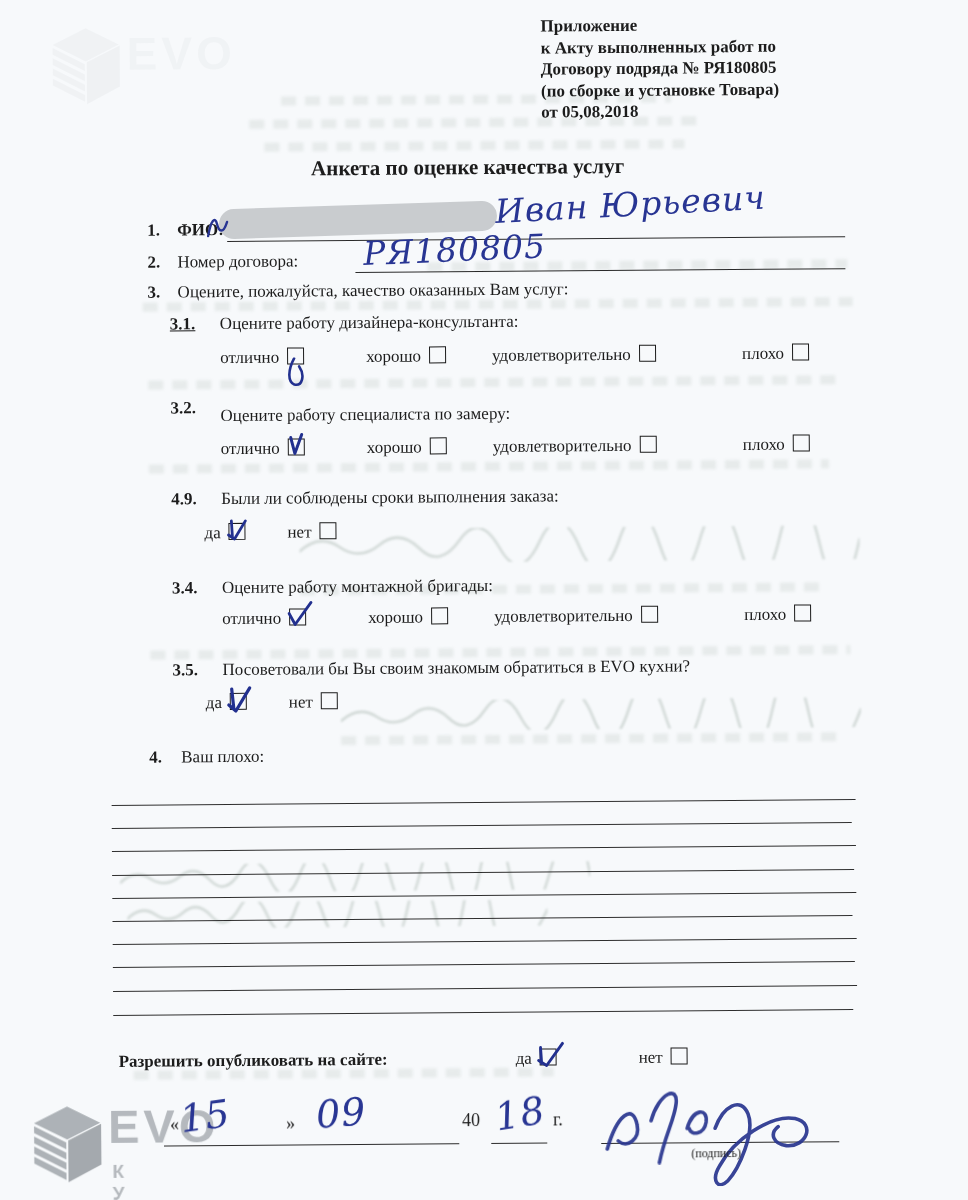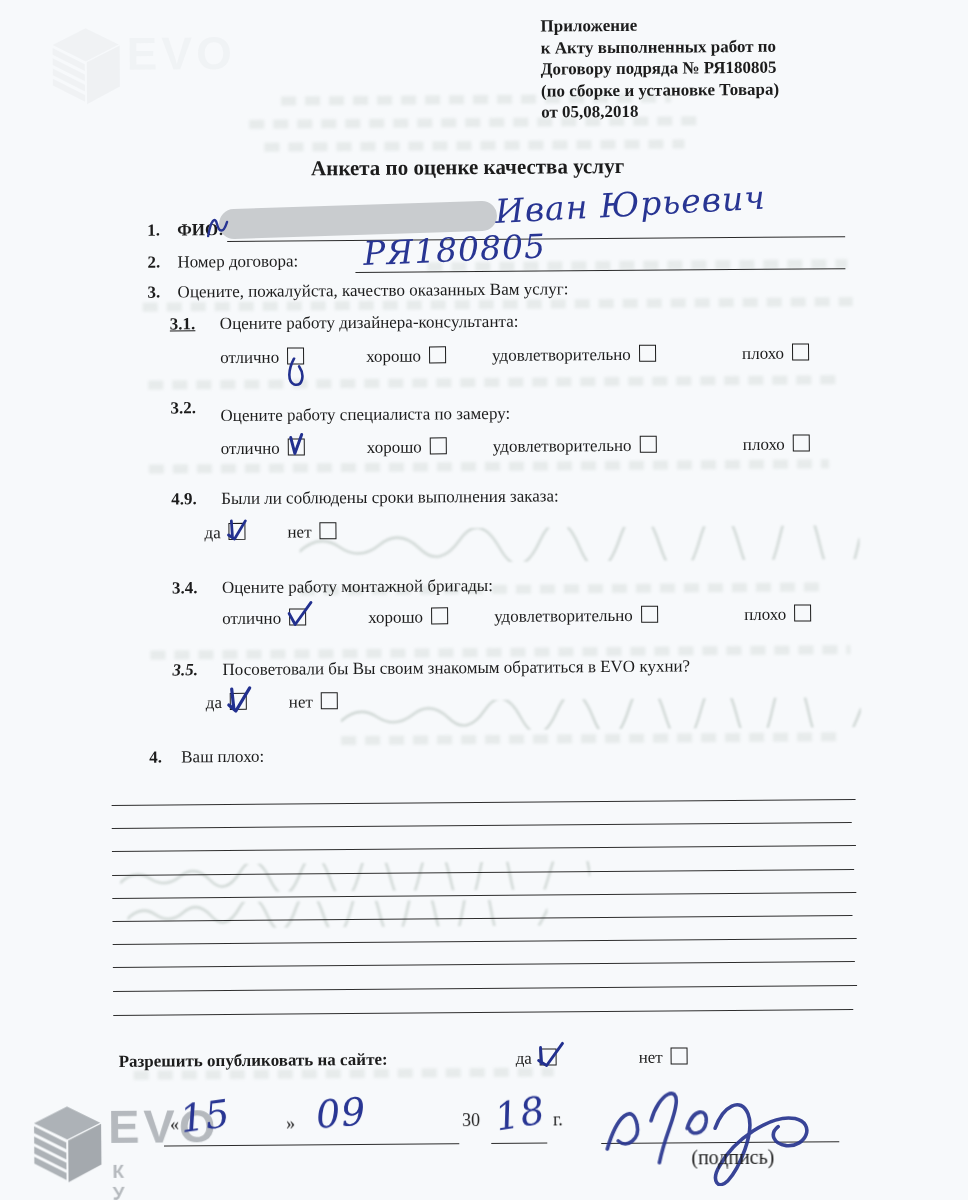--- a/index.html
+++ b/index.html
@@ -167,21 +167,21 @@
         <span>хорошо</span><span class="cb"></span>
       </span>
       <span class="opt" style="left:494px;">
         <span>удовлетворительно</span><span class="cb"></span>
       </span>
       <span class="opt" style="left:744px;">
         <span>плохо</span><span class="cb"></span>
       </span>
     </div>
 
-    <span class="abs t17 num" style="left:172px;top:658px;font-style:italic;">3.5.</span>
+    <span class="abs t17 num" style="left:172px;top:658px;">3.5.</span>
     <span class="abs t17" style="left:222px;top:658px;">Посоветовали бы Вы своим знакомым обратиться в EVO кухни?</span>
     <div class="abs" style="left:0;top:691px;width:968px;height:24px;">
       <span class="opt" style="left:205px;">
         <span>да</span><span class="cbwrap"><span class="cb"></span>
           <svg class="mark" style="left:4px;top:-8px;" width="30" height="36" viewBox="0 0 30 36">
             <path d="M6 4 L8 24 M3 20 L10 26 L24 3" style="stroke-width:3.2;"></path>
           </svg>
         </span>
       </span>
       <span class="opt" style="left:288px;">
@@ -227,30 +227,30 @@
       </svg>
       <div class="abs logo-brand" style="left:76px;top:0;font-size:47px;letter-spacing:4px;">EVO</div>
       <div class="abs logo-brand" style="left:80px;top:62px;font-size:19px;letter-spacing:9px;">К У Х Н И</div>
     </div>
 
     <span class="abs" style="left:166px;top:1112px;font-size:18px;">«</span>
     <span class="abs hw" style="left:176px;top:1092px;font-size:38px;transform:rotate(-7deg);">15</span>
     <span class="abs" style="left:282px;top:1112px;font-size:18px;">»</span>
     <div class="uline" style="left:160px;top:1143px;width:295px;border-bottom-width:1.5px;"></div>
     <span class="abs hw" style="left:312px;top:1090px;font-size:38px;transform:rotate(-4deg);">09</span>
-    <span class="abs" style="left:458px;top:1110px;font-size:18px;">30</span>
+    <span class="abs" style="left:458px;top:1110px;font-size:18px;">40</span>
     <div class="uline" style="left:487px;top:1143px;width:56px;border-bottom-width:1.5px;"></div>
     <span class="abs hw" style="left:491px;top:1092px;font-size:38px;transform:rotate(-9deg);">18</span>
     <span class="abs" style="left:549px;top:1110px;font-size:18px;">г.</span>
 
     <div class="abs" style="left:595px;top:1078px;width:260px;height:110px;">
       <div class="uline" style="left:2px;top:66px;width:238px;border-bottom-width:1.4px;"></div>
       <svg class="abs sig" style="left:0;top:0;" width="250" height="110" viewBox="0 0 250 110">
         <path d="M8 72 C18 38 34 26 38 48 C41 62 28 72 19 64"></path>
         <path d="M52 44 C60 16 80 8 77 28 C75 44 66 58 60 86"></path>
         <path d="M88 52 C94 32 109 31 107 46 C105 58 92 60 90 52"></path>
         <path d="M116 52 C124 30 142 20 149 38 C156 56 140 92 128 105 C119 114 111 105 120 90 C134 64 172 38 196 43 C217 48 207 72 187 70 C174 68 170 58 179 51"></path>
       </svg>
-      <span class="abs" style="left:92px;top:70px;font-size:20px;">(подпись)</span>
+      <span class="abs" style="left:92px;top:70px;font-size:12px;">(подпись)</span>
     </div>
 
   </div>
 </div>
 
 </body></html>

